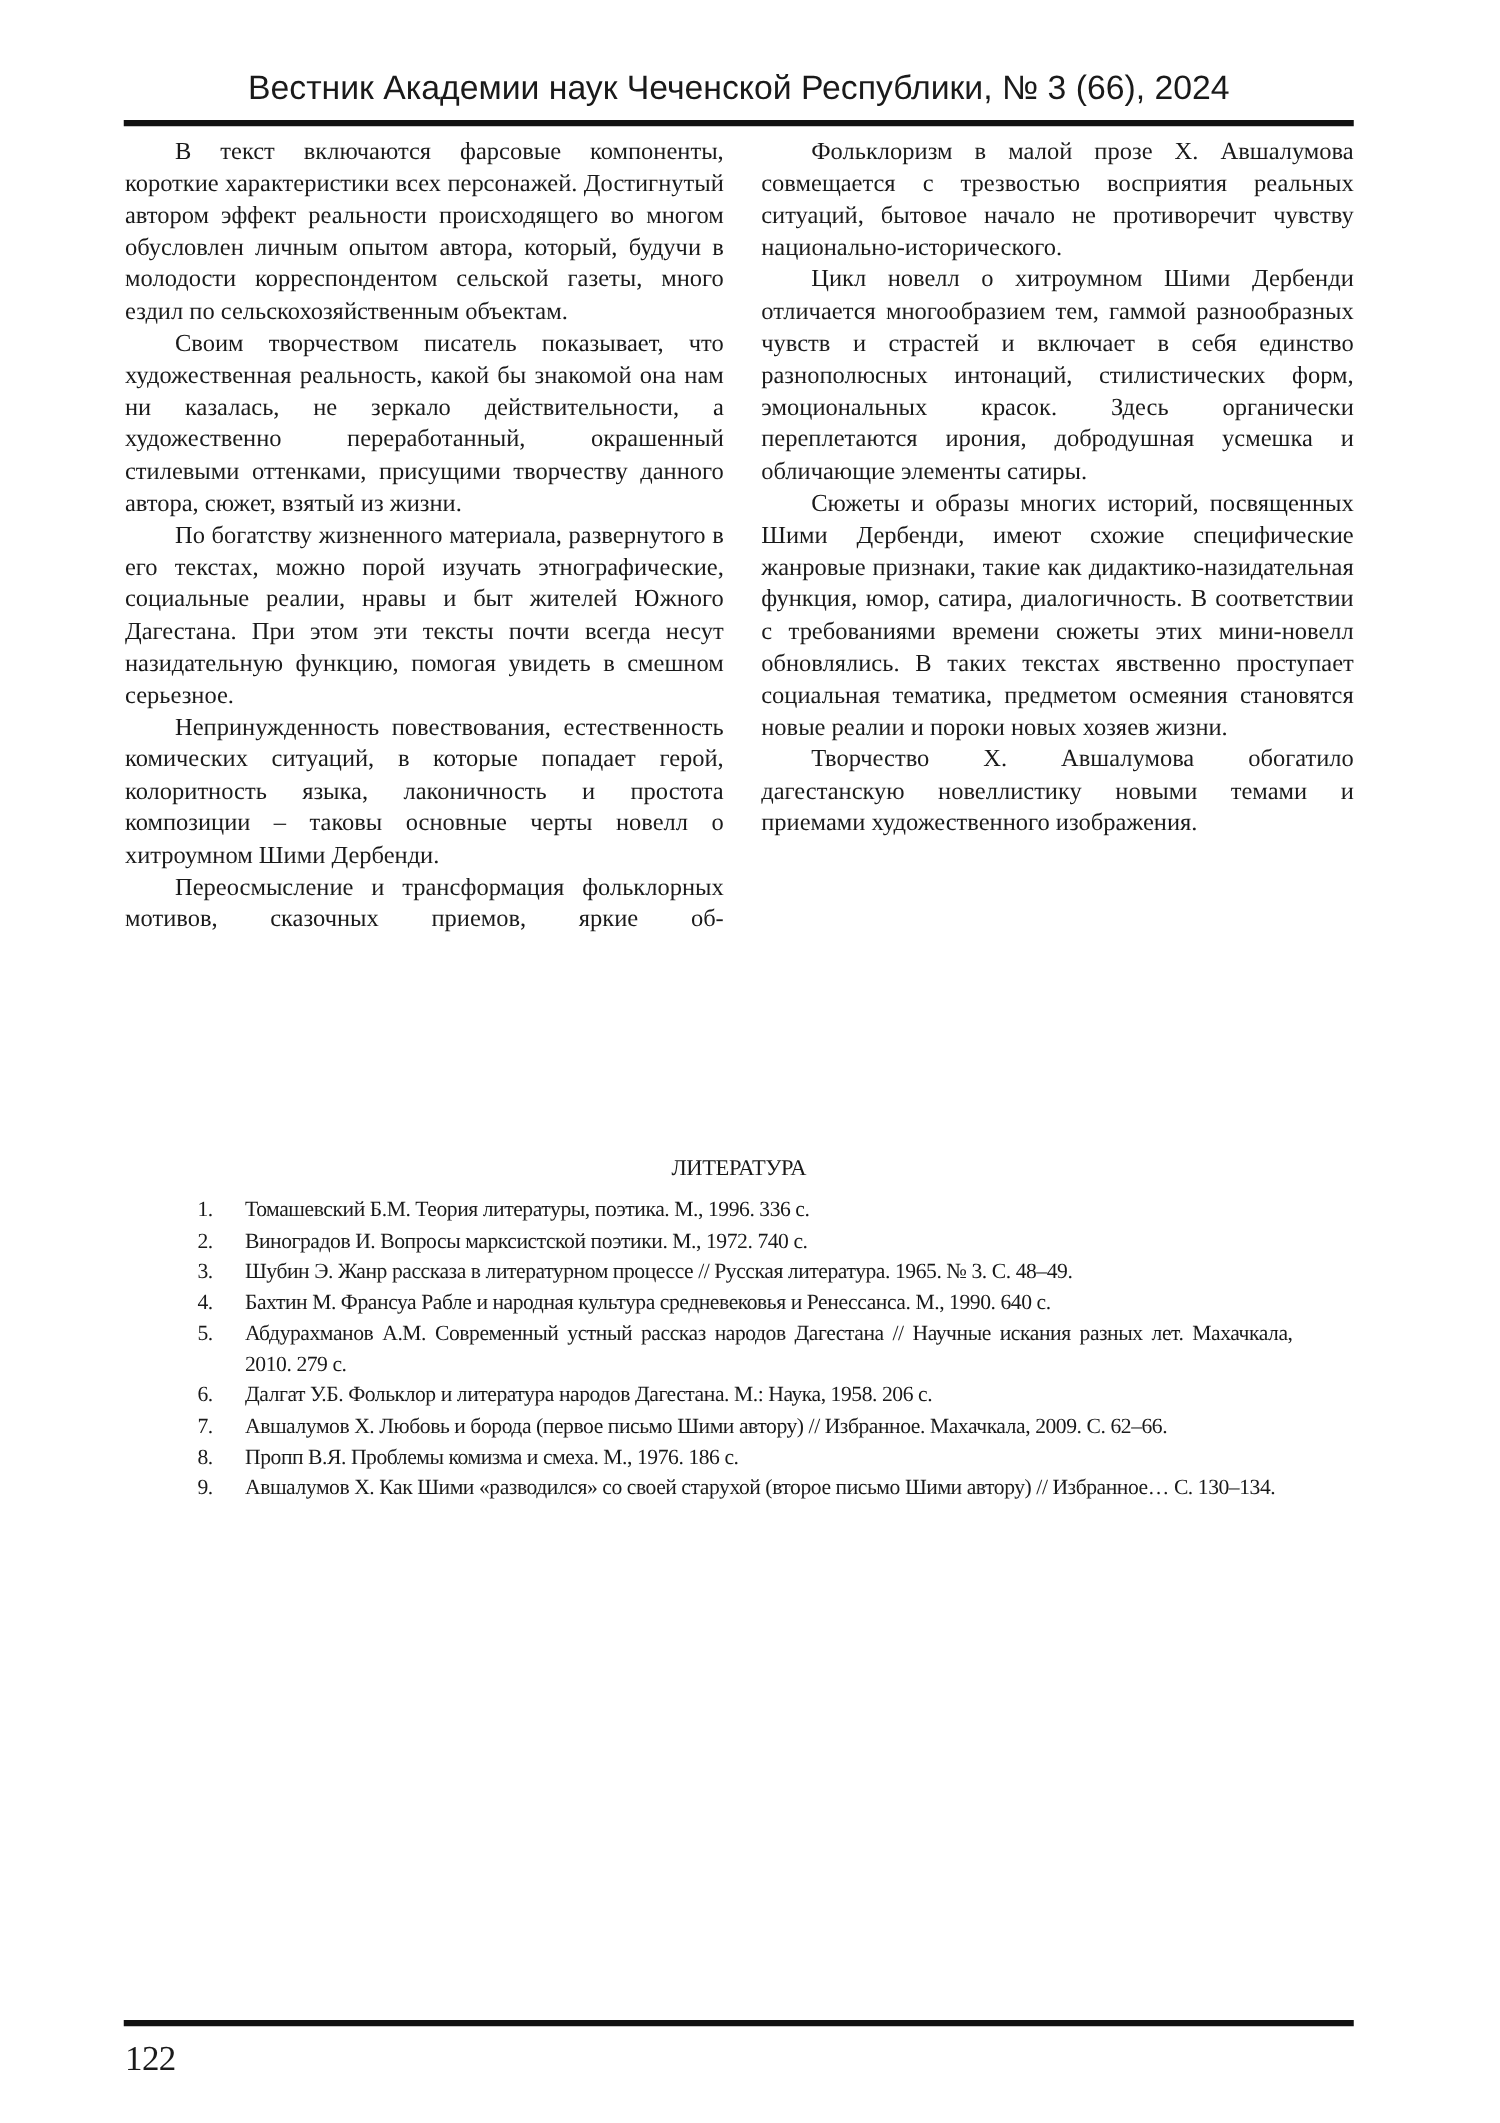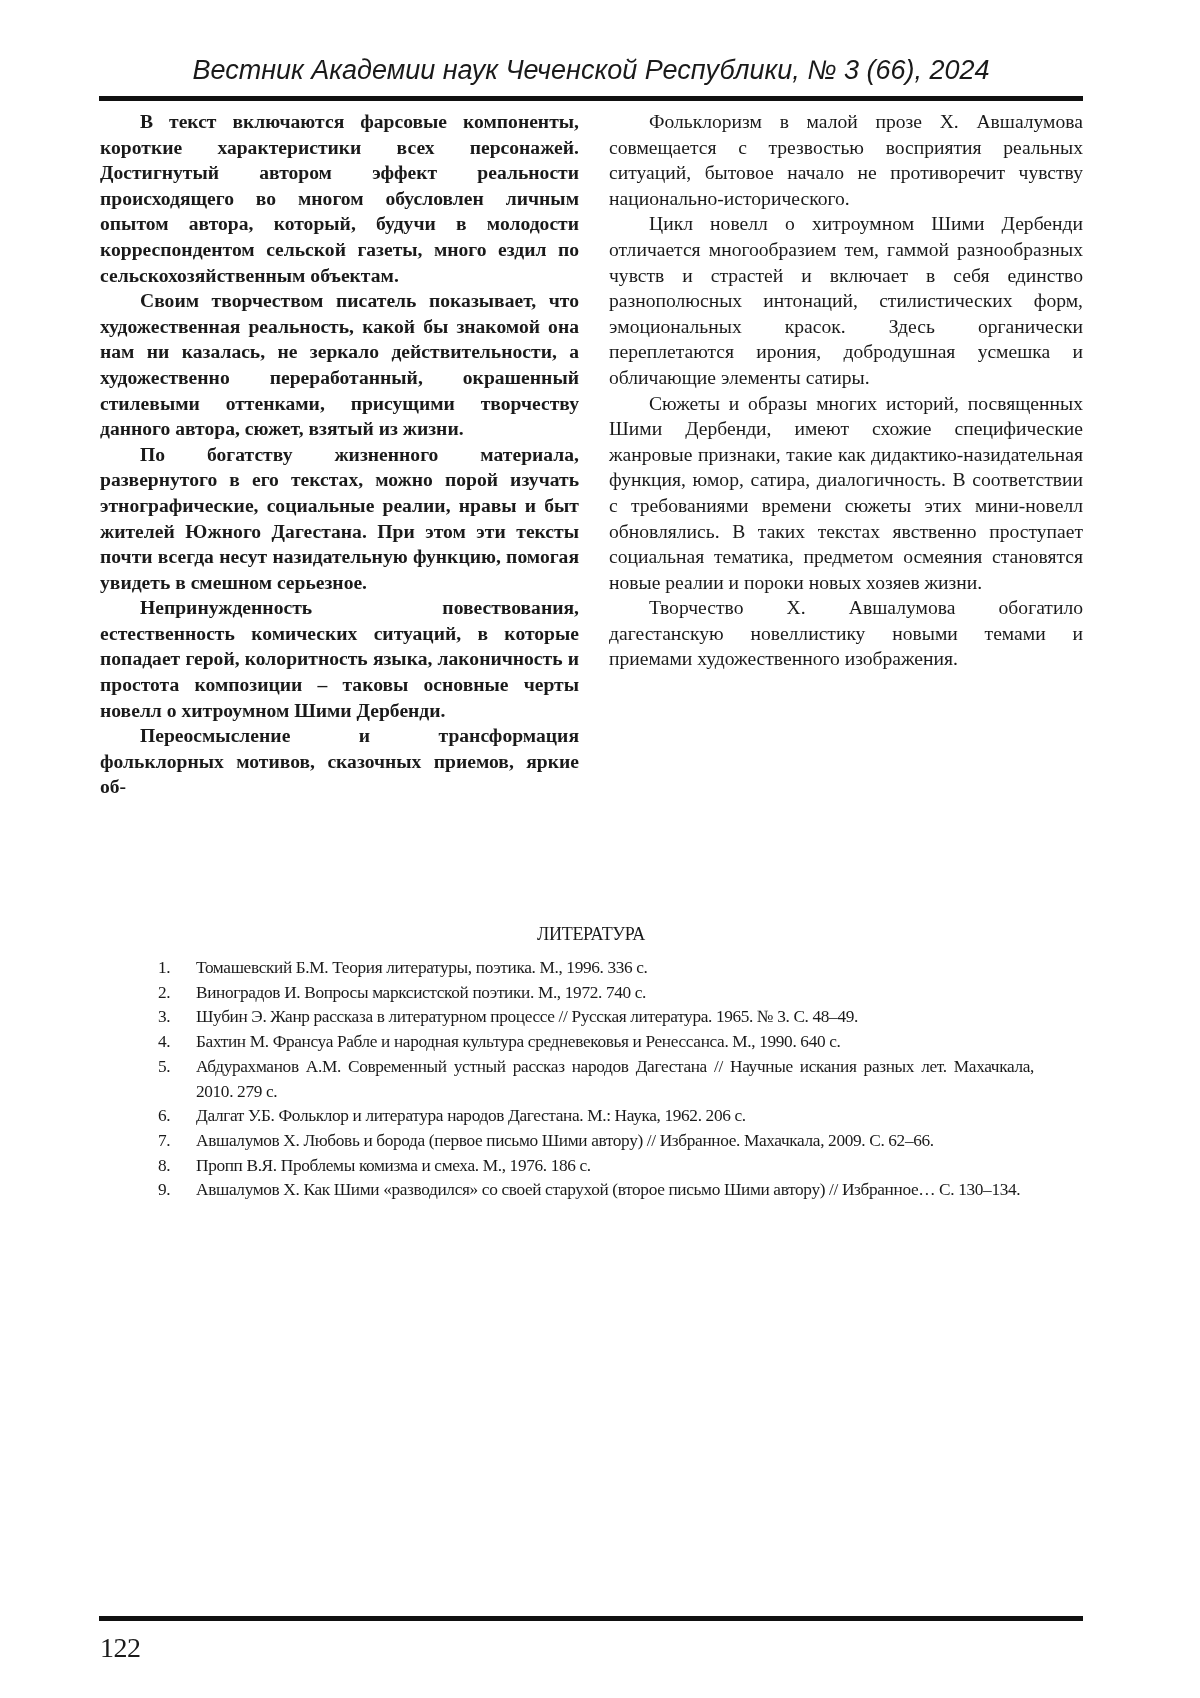--- a/index.html
+++ b/index.html
@@ -1,31 +1,31 @@
 <!DOCTYPE html>
 <html><head>
 <meta charset="utf-8">
 <style>
   html, body { margin: 0; padding: 0; background: #ffffff; }
   body { width: 1200px; height: 1698px; position: relative; overflow: hidden; color: #1a1a1a; }
   .running-head {
     position: absolute; left: 99px; width: 984px; top: 52px;
     text-align: center;
-    font-family: "Liberation Sans", sans-serif; font-style: italic;
+    font-family: "Liberation Sans", sans-serif; 
     font-size: 27px; line-height: 36px; color: #1a1a1a;
   }
   .rule-top {
     position: absolute; left: 99px; width: 984px; top: 96px; height: 5px; background: #111;
   }
   .col {
     position: absolute; top: 109px;
     font-family: "Liberation Serif", serif; font-size: 19.6px; line-height: 25.6px;
     text-align: justify; color: #1a1a1a;
   }
-  .col-left { left: 100px; width: 479px; font-weight: bold; }
+  .col-left { left: 100px; width: 479px; }
   .col-right { left: 609px; width: 474px; }
   .col p { margin: 0; text-indent: 40px; hyphens: manual; }
   .col p.cont { text-indent: 0; }
   .refs-title {
     position: absolute; left: 99px; width: 984px; top: 922px; text-align: center;
     font-family: "Liberation Serif", serif; font-size: 18px; line-height: 24px; letter-spacing: -0.3px;
   }
   .refs {
     position: absolute; left: 158px; width: 876px; top: 956px; margin: 0; padding: 0; list-style: none;
     font-family: "Liberation Serif", serif; font-size: 17.3px; line-height: 24.7px; letter-spacing: -0.35px;
@@ -63,20 +63,20 @@
 </div>
 
 <div class="refs-title">ЛИТЕРАТУРА</div>
 
 <ol class="refs">
   <li><span class="num">1.</span><span class="author">Томашевский Б.М.</span><span> Теория литературы, поэтика. М., 1996. 336 с.</span></li>
   <li><span class="num">2.</span><span class="author">Виноградов И.</span><span> Вопросы марксистской поэтики. М., 1972. 740 с.</span></li>
   <li><span class="num">3.</span><span class="author">Шубин Э.</span><span> Жанр рассказа в литературном процессе // Русская литература. 1965. № 3. С. 48–49.</span></li>
   <li><span class="num">4.</span><span class="author">Бахтин М.</span><span> Франсуа Рабле и народная культура средневековья и Ренессанса. М., 1990. 640 с.</span></li>
   <li><span class="num">5.</span><span class="author">Абдурахманов А.М.</span><span> Современный устный рассказ народов Дагестана // Научные искания разных лет. Махачкала, 2010. 279 с.</span></li>
-  <li><span class="num">6.</span><span class="author">Далгат У.Б.</span><span> Фольклор и литература народов Дагестана. М.: Наука, 1962. 206 с.</span></li>
+  <li><span class="num">6.</span><span class="author">Далгат У.Б.</span><span> Фольклор и литература народов Дагестана. М.: Наука, 1958. 206 с.</span></li>
   <li><span class="num">7.</span><span class="author">Авшалумов Х.</span><span> Любовь и борода (первое письмо Шими автору) // Избранное. Махачкала, 2009. С. 62–66.</span></li>
   <li><span class="num">8.</span><span class="author">Пропп В.Я.</span><span> Проблемы комизма и смеха. М., 1976. 186 с.</span></li>
   <li><span class="num">9.</span><span class="author">Авшалумов Х.</span><span> Как Шими «разводился» со своей старухой (второе письмо Шими автору) // Избранное… С. 130–134.</span></li>
 </ol>
 
 <div class="rule-bottom"></div>
 <div class="page-num">122</div>
 
 </body></html>

